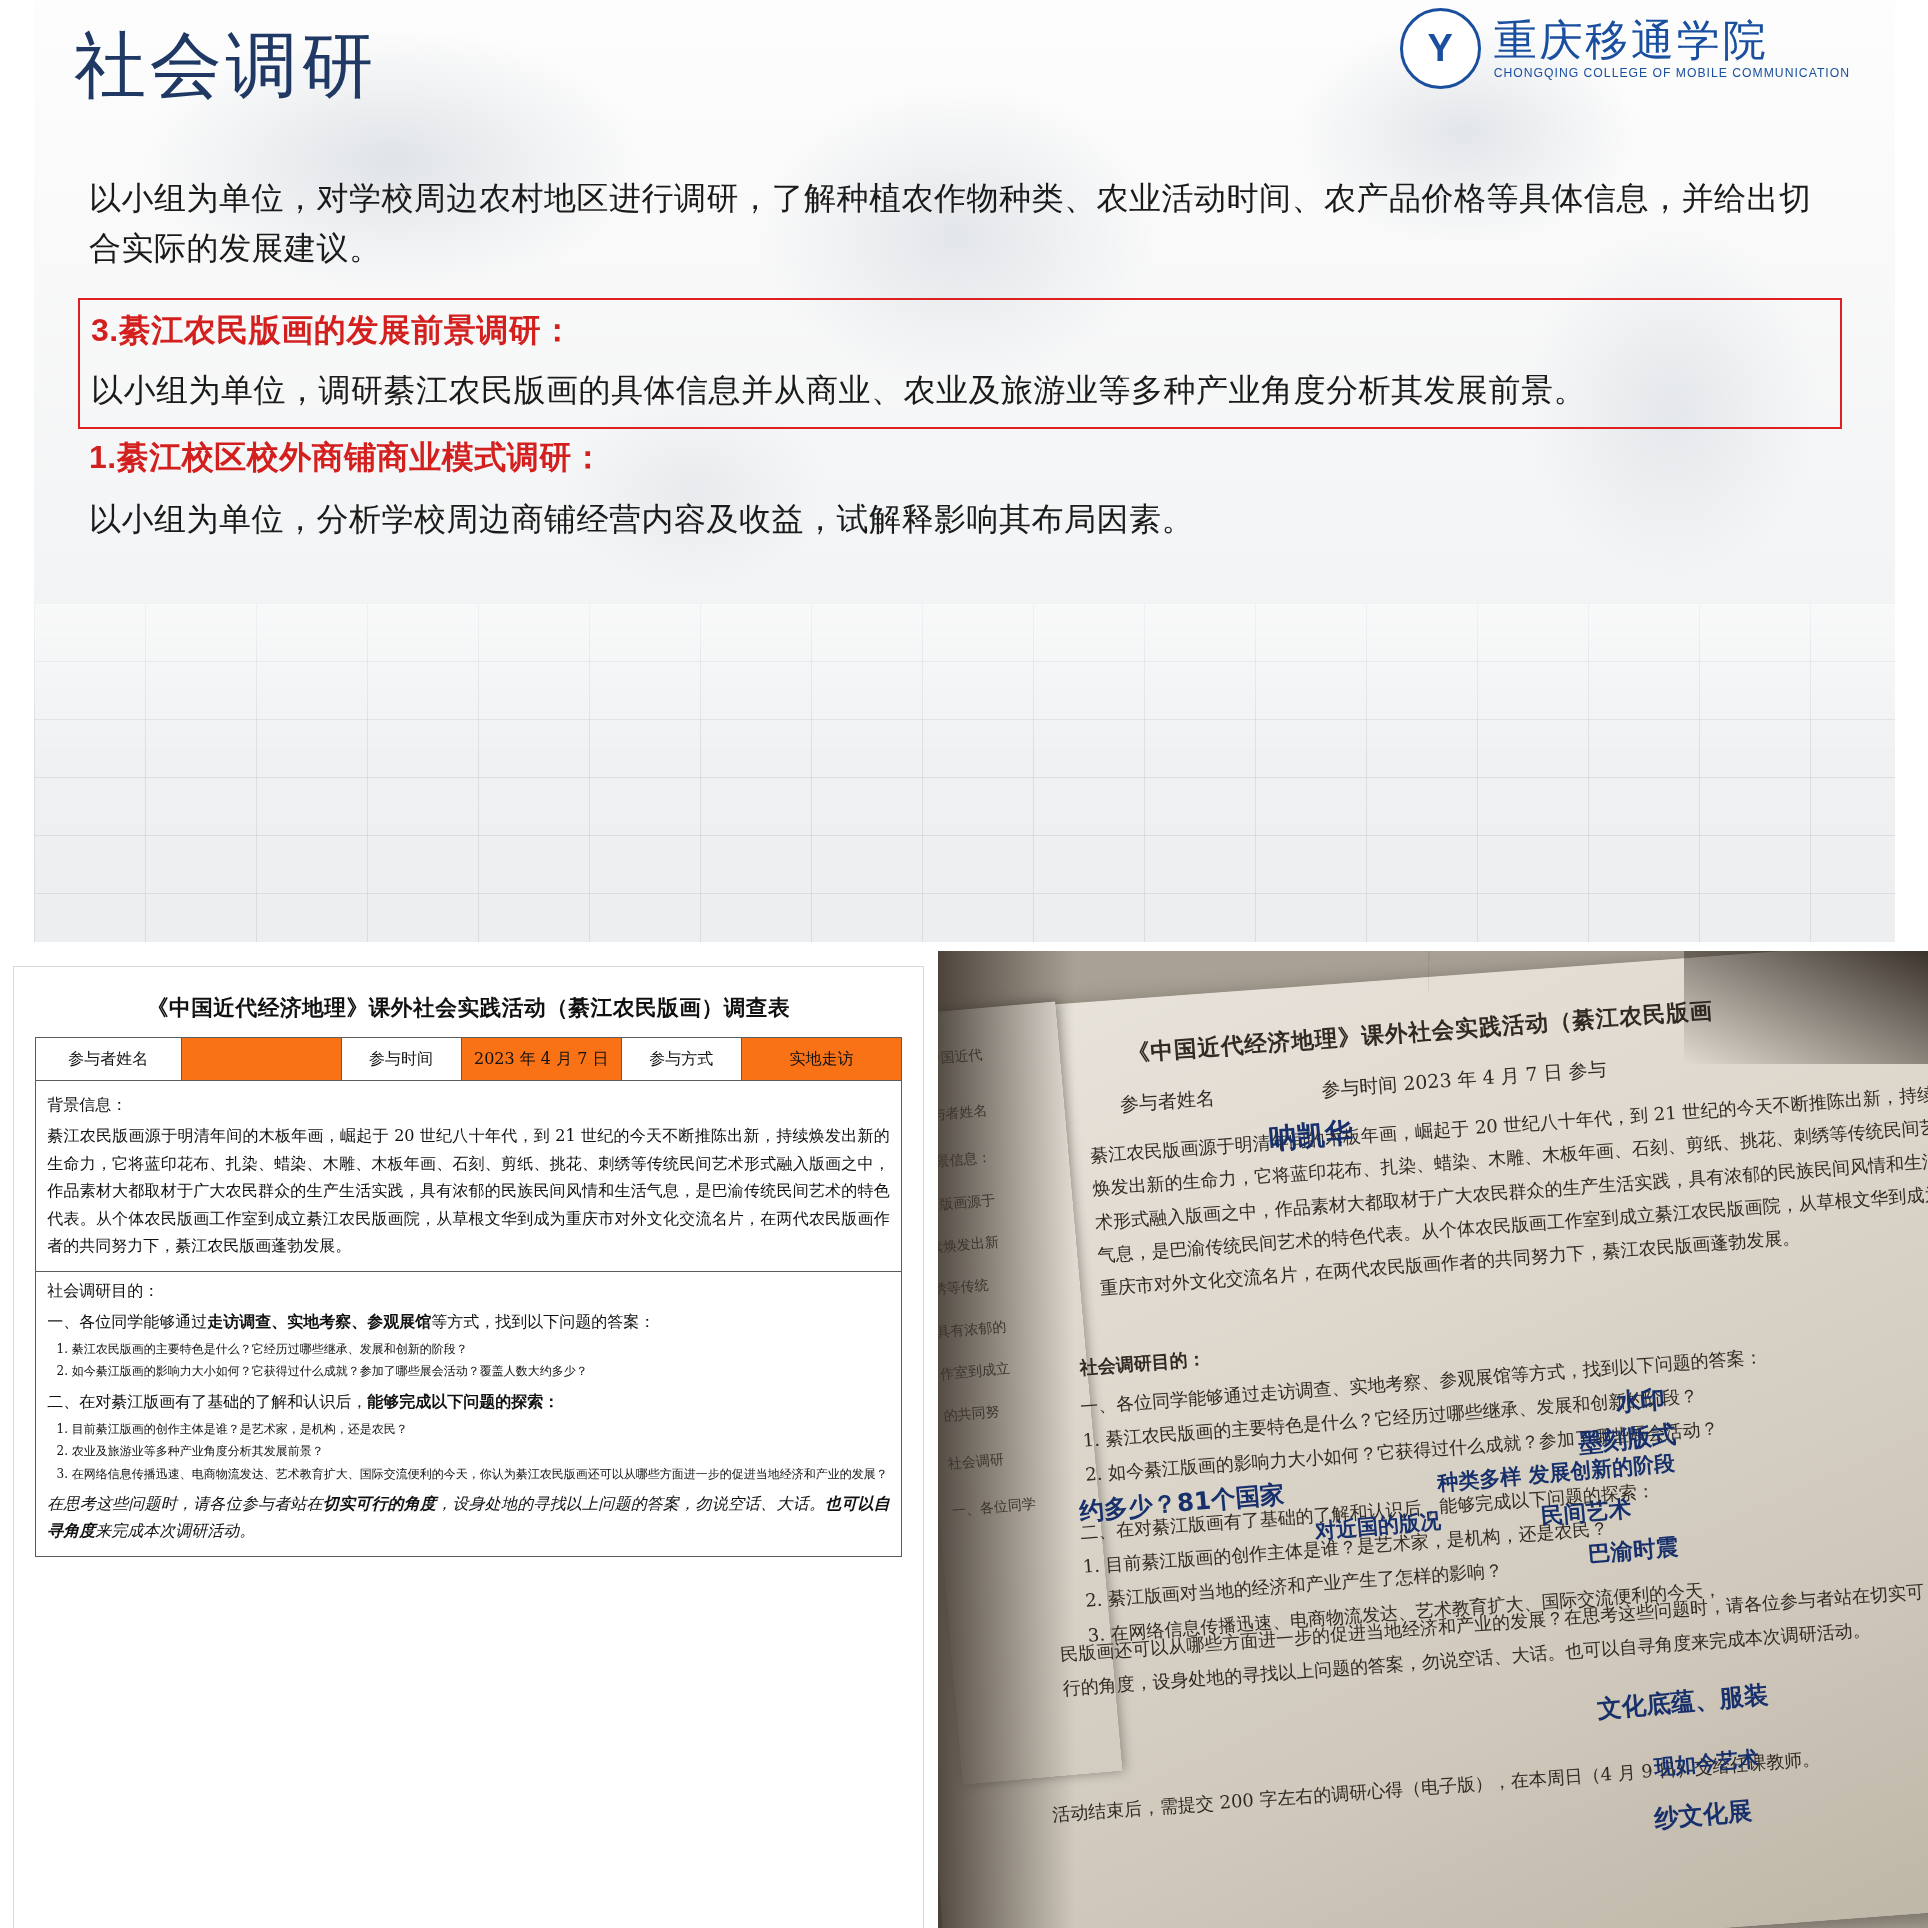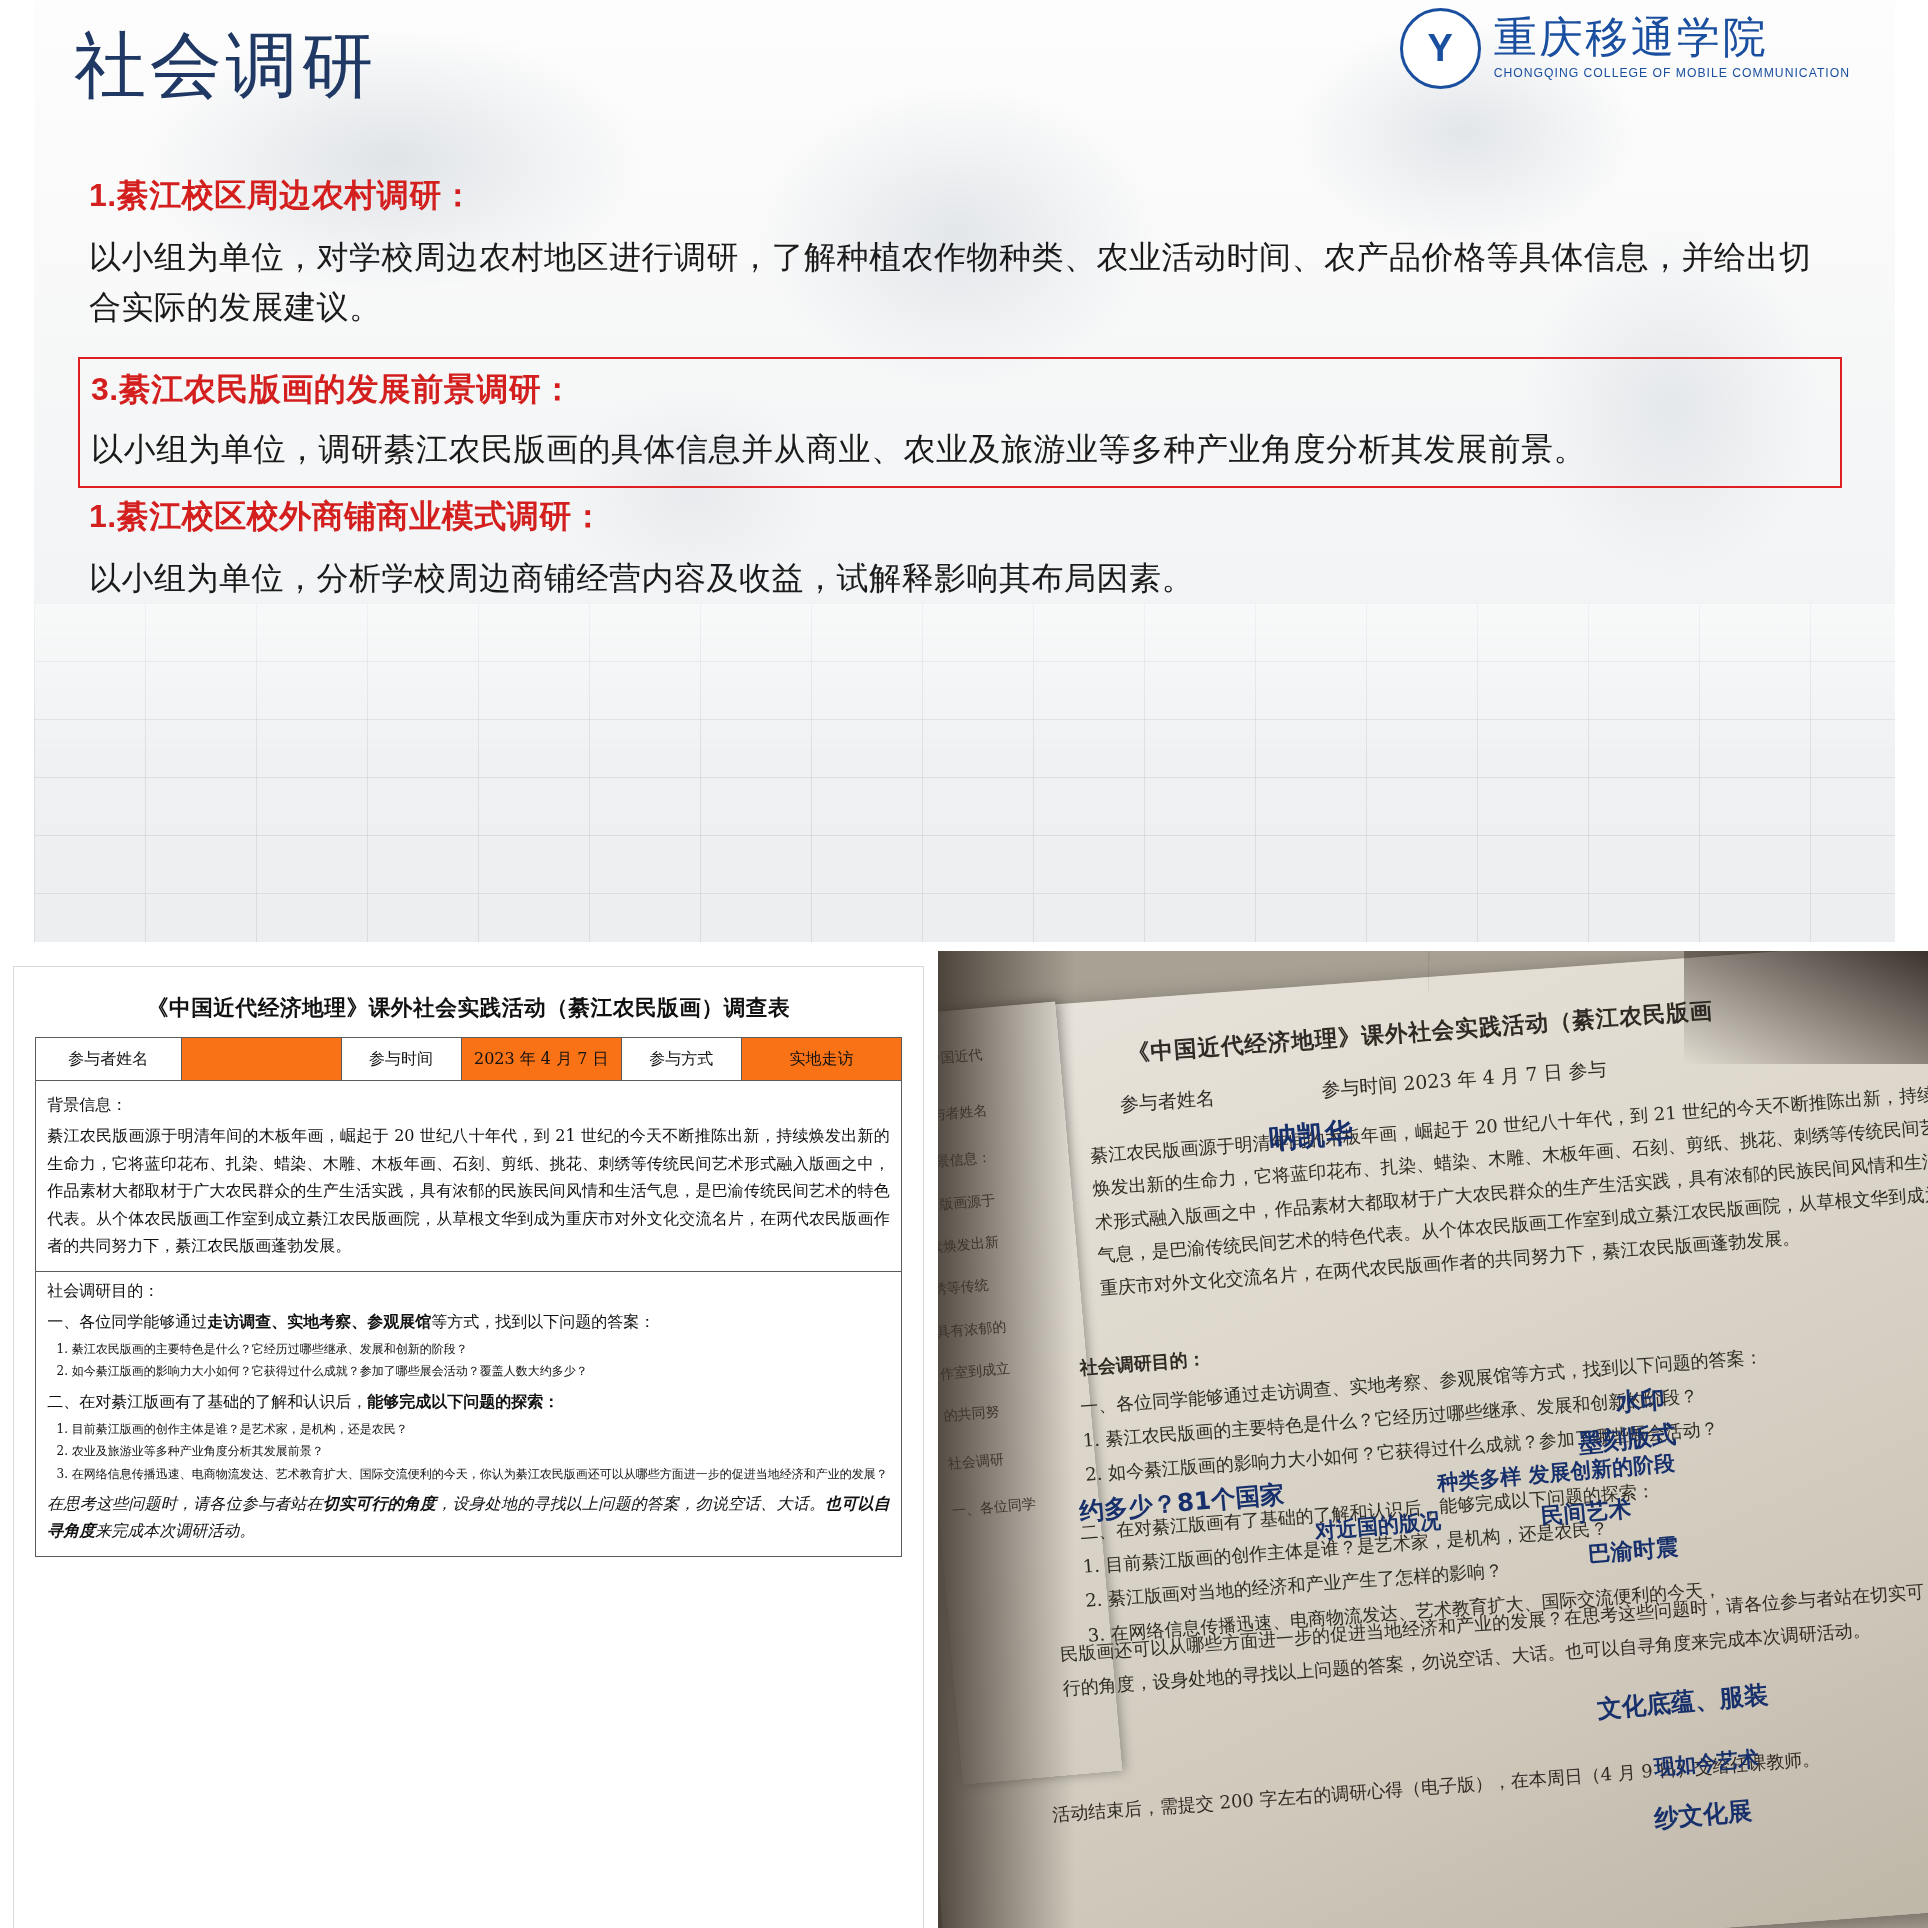--- a/index.html
+++ b/index.html
@@ -57,21 +57,21 @@
   .logo .mark {
     width: 81px; height: 81px; border-radius: 50%;
     border: 3.8px solid #1a4fa0;
     display: flex; align-items: center; justify-content: center;
     color: #1a4fa0; font-size: 38px; font-weight: bold;
     background: #fff;
   }
   .logo .words { display: flex; flex-direction: column; }
   .logo .cn {
     font-size: 43px; color: #1a4fa0; letter-spacing: 2.8px;
-    font-family: Liberation Mono, monospace;
+    font-family: Liberation Sans, sans-serif;
     line-height: 1.15;
   }
   .logo .en { font-size: 12.2px; color: #1a4fa0; letter-spacing: 1px; }
 
   .slide-body { position: absolute; left: 55px; top: 174px; right: 53px; }
   .item-head {
     color: #d41f1f; font-size: 32px; font-weight: bold;
     margin: 0 0 15px 0; letter-spacing: 0.5px;
   }
   .item-text {
@@ -209,21 +209,20 @@
   <div class="logo">
     <div class="mark">Y</div>
     <div class="words">
       <div class="cn">重庆移通学院</div>
       <div class="en">CHONGQING COLLEGE OF MOBILE COMMUNICATION</div>
     </div>
   </div>
 
   <div class="slide-body">
     <div>
-      <p class="item-head">1.綦江校区周边农村调研：</p>
       <p class="item-text">以小组为单位，对学校周边农村地区进行调研，了解种植农作物种类、农业活动时间、农产品价格等具体信息，并给出切合实际的发展建议。</p>
     </div>
     <div class="boxed">
       <p class="item-head">3.綦江农民版画的发展前景调研：</p>
       <p class="item-text">以小组为单位，调研綦江农民版画的具体信息并从商业、农业及旅游业等多种产业角度分析其发展前景。</p>
     </div>
     <div>
       <p class="item-head">1.綦江校区校外商铺商业模式调研：</p>
       <p class="item-text">以小组为单位，分析学校周边商铺经营内容及收益，试解释影响其布局因素。</p>
     </div>

